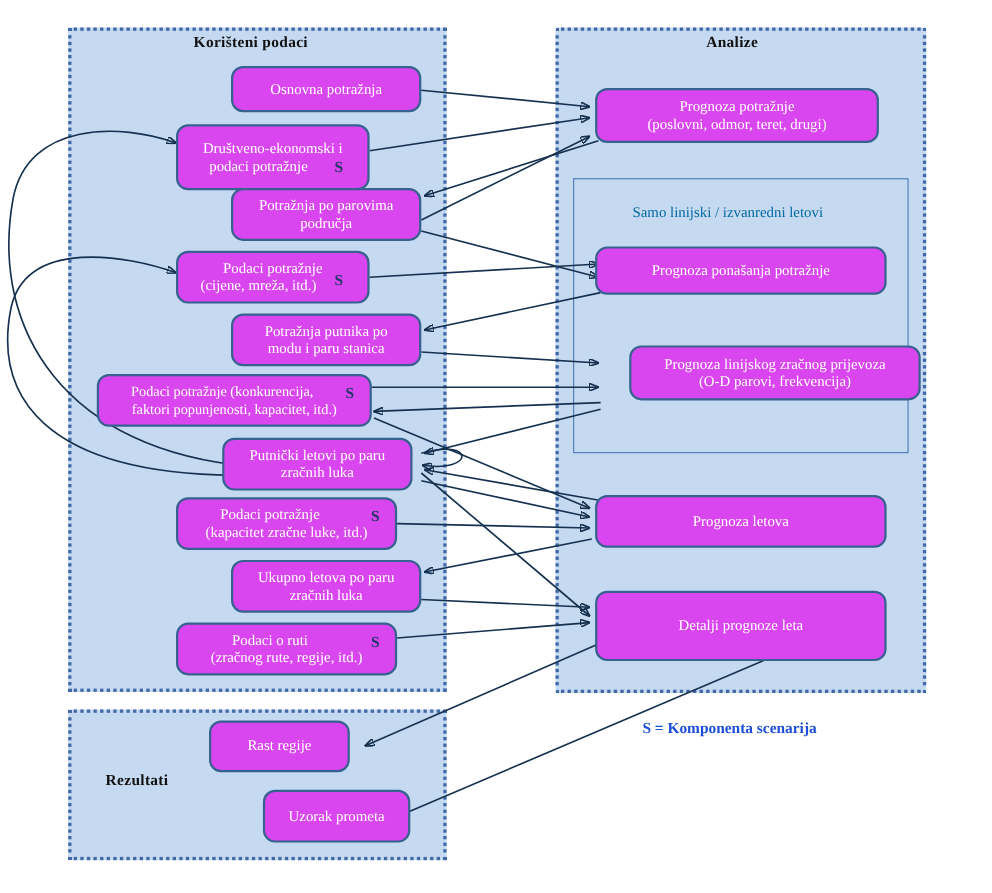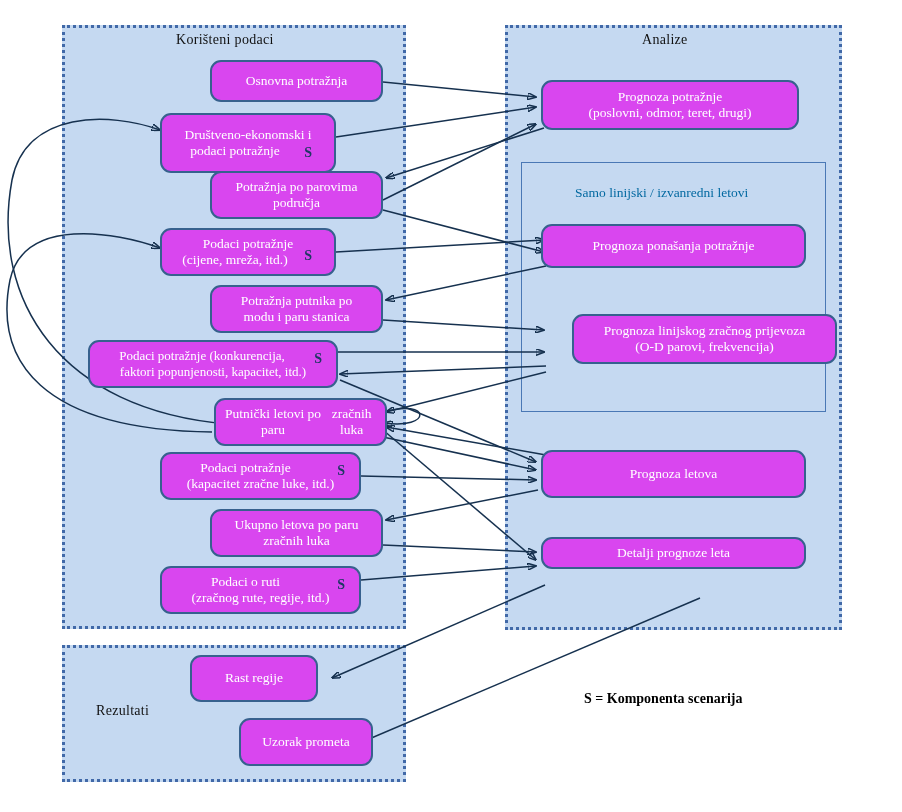--- a/index.html
+++ b/index.html
@@ -11,21 +11,21 @@
 
   
   .panel{
     position:absolute;
     background:#c5d9f1;
     border:3px dotted #4169a8;
     box-sizing:border-box;
   }
   .panel-title{
     position:absolute;
-    font-weight:normal;
+    font-weight:bold;
     font-size:14px;
     color:#111111;
     white-space:nowrap;
     letter-spacing:.3px;
   }
   
   .subpanel{
     position:absolute;
     border:1px solid #4a78b5;
     background:transparent;
@@ -63,23 +63,22 @@
     font-family:"Liberation Serif", serif;
   }
   .s-tr{right:14px;top:8px;}
   .s-br{right:22px;bottom:10px;}
 
   
   .legend{
     position:absolute;
     font-weight:bold;
     font-size:14px;
-    color:#000000;
+    color:#1d4ed8;
     white-space:nowrap;
-    margin-top:36px;
   }
 
   svg#edges{
     position:absolute;left:0;top:0;width:902px;height:812px;
     pointer-events:none;
   }
   svg#edges path, svg#edges line{
     fill:none;stroke:#16314f;stroke-width:1.5px;
   }
 </style>
@@ -180,21 +179,21 @@
     <span class="lbl">Potražnja putnika po</span>
     <span class="lbl">modu i paru stanica</span>
   </div>
 
   <div class="node" style="left:88px;top:340px;width:250px;height:48px;flex-direction:column;font-size:13px;">
     <span class="lbl" style="padding-right:22px;">Podaci potražnje (konkurencija,</span>
     <span class="lbl">faktori popunjenosti, kapacitet, itd.)</span>
     <span class="s-badge s-tr">S</span>
   </div>
 
-  <div class="node" style="left:214px;top:398px;width:173px;height:48px;flex-direction:row;">
+  <div class="node" style="left:202px;top:398px;width:173px;height:48px;flex-direction:column;">
     <span class="lbl">Putnički  letovi po paru</span>
     <span class="lbl">zračnih  luka</span>
   </div>
 
   <div class="node" style="left:160px;top:452px;width:201px;height:48px;flex-direction:column;">
     <span class="lbl" style="padding-right:30px;">Podaci potražnje</span>
     <span class="lbl">(kapacitet zračne luke, itd.)</span>
     <span class="s-badge s-tr">S</span>
   </div>
 
@@ -220,21 +219,21 @@
 
   <div class="node" style="left:541px;top:314px;width:265px;height:50px;flex-direction:column;margin-left:31px;">
     <span class="lbl">Prognoza linijskog  zračnog prijevoza</span>
     <span class="lbl">(O-D parovi, frekvencija)</span>
   </div>
 
   <div class="node" style="left:541px;top:450px;width:265px;height:48px;">
     <span class="lbl">Prognoza letova</span>
   </div>
 
-  <div class="node" style="left:541px;top:537px;width:265px;height:32px;align-items:center;">
+  <div class="node" style="left:541px;top:537px;width:265px;height:64px;align-items:center;">
     <span class="lbl">Detalji prognoze leta</span>
   </div>
 
   <div class="node" style="left:190px;top:655px;width:128px;height:47px;">
     <span class="lbl">Rast regije</span>
   </div>
 
   <div class="node" style="left:223px;top:718px;width:134px;height:48px;margin-left:16px;">
     <span class="lbl">Uzorak prometa</span>
   </div>

